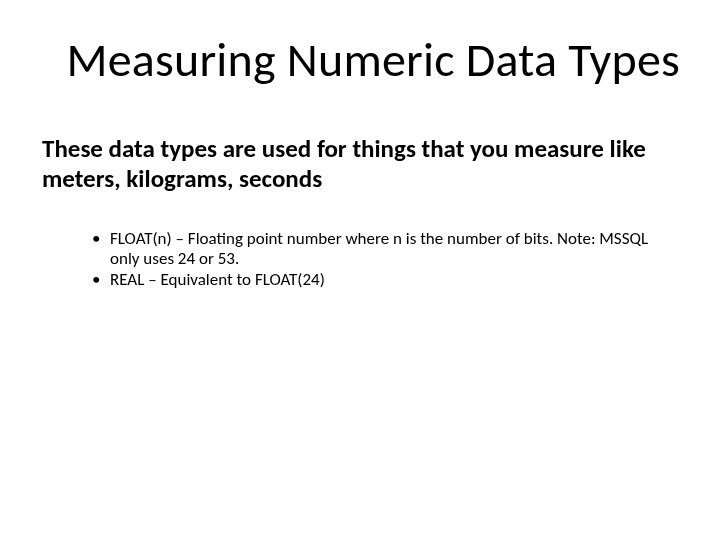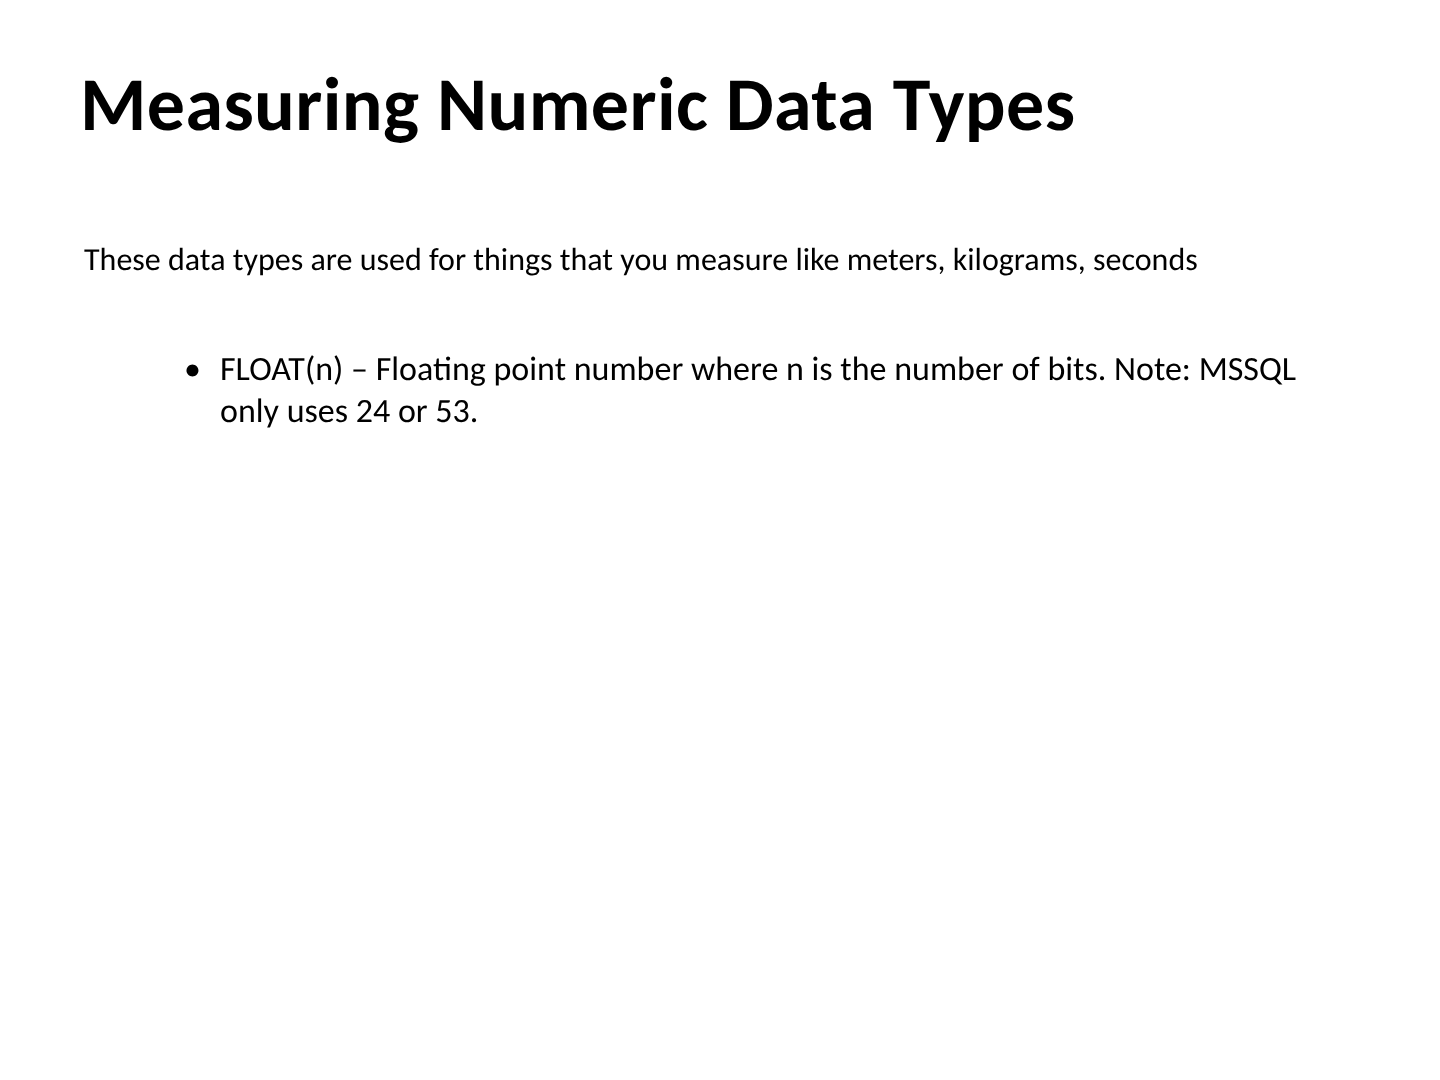--- a/index.html
+++ b/index.html
@@ -10,32 +10,33 @@
     font-family: Calibri, "Segoe UI", Arial, sans-serif;
     color: #000000;
     overflow: hidden;
   }
   .slide {
     width: 100%;
     height: 100%;
     padding: 20px 40px 40px 40px;
   }
   .title {
-    font-size: 38px;
-    font-weight: 700;
-    text-align: left;
+    font-size: 48px;
+    font-weight: 400;
+    text-align: right;
     margin-top: 10px;
     margin-bottom: 45px;
     letter-spacing: 0.2px;
   }
   .intro {
-    font-size: 16px;
+    font-size: 25px;
     line-height: 1.2;
     margin-bottom: 35px;
     padding: 0 2px;
+    font-weight: bold;
   }
   .bullets {
     list-style: none;
     padding-left: 52px;
   }
   .bullets li {
     font-size: 17px;
     line-height: 1.2;
     position: relative;
     padding-left: 18px;
@@ -48,14 +49,15 @@
   }
 </style>
 </head>
 <body>
 
 <div class="slide">
   <h1 class="title">Measuring Numeric Data Types</h1>
   <p class="intro">These data types are used for things that you measure like meters, kilograms, seconds</p>
   <ul class="bullets">
     <li>FLOAT(n) – Floating point number where n is the number of bits. Note: MSSQL only uses 24 or 53.</li>
+    <li>REAL – Equivalent to FLOAT(24)</li>
   </ul>
 </div>
 
 </body></html>

